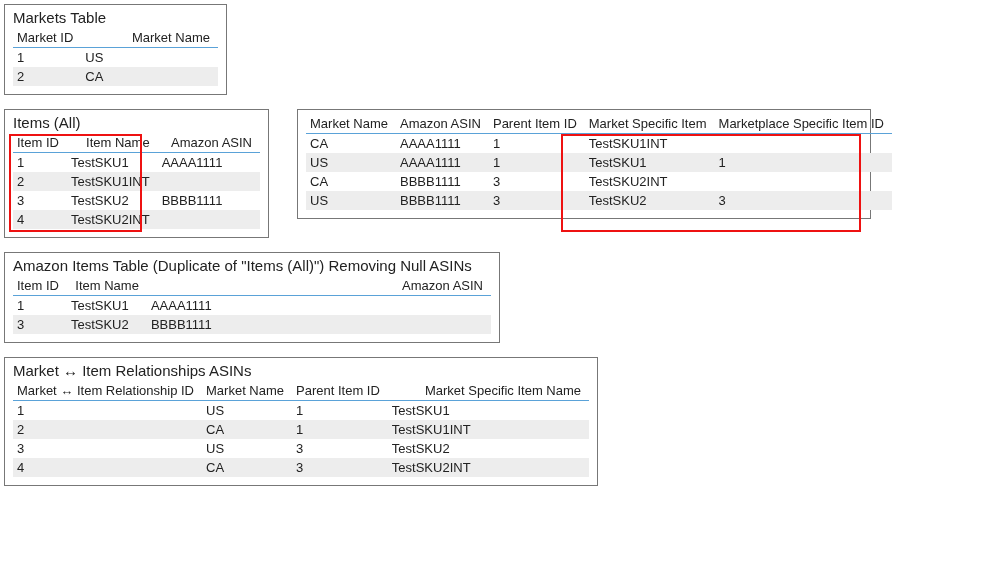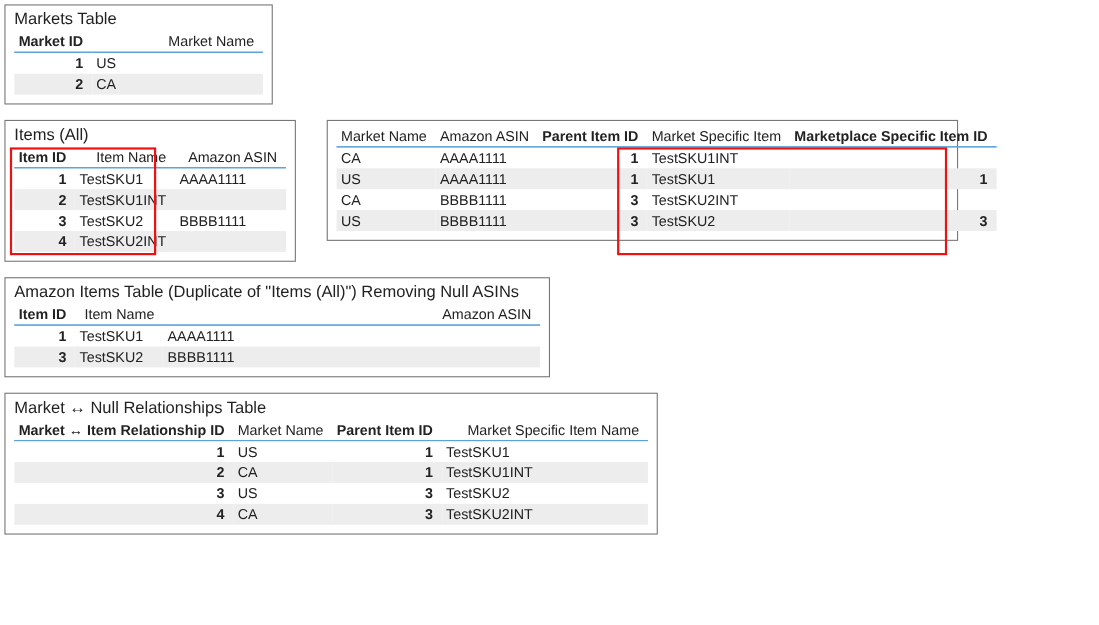--- a/index.html
+++ b/index.html
@@ -31,27 +31,27 @@
     font-weight: 400;
     text-align: right;
     padding: 2px 8px 2px 4px;
     border-bottom: 1px solid #5aa2d8;
     white-space: nowrap;
   }
   td {
     padding: 2px 8px 2px 4px;
     white-space: nowrap;
   }
-  .num { text-align: right; font-weight: bold; }
+  .num { text-align: left; }
   tbody tr:nth-child(even) td { background: #ededed; }
   .row1 { display: flex; gap: 20px; margin-bottom: 14px; }
   .row2 { display: flex; gap: 28px; margin-bottom: 14px; align-items: flex-start; }
   .row3 { display: flex; gap: 20px; margin-bottom: 14px; }
   .row4 { display: flex; gap: 20px; }
-  .markets-panel { width: 244px; }
+  .markets-panel { width: 223px; }
   .items-panel { width: 265px; }
   .problem-panel { width: 574px; }
   .amazon-panel { width: 496px; }
   .rel-panel { width: 594px; }
   .red-box {
     position: absolute;
     border: 2px solid #e11;
     pointer-events: none;
   }
 </style>
@@ -208,21 +208,21 @@
           <td>TestSKU2</td>
           <td>BBBB1111</td>
         </tr>
       </tbody>
     </table>
   </div>
 </div>
 
 <div class="row4">
   <div class="panel rel-panel">
-    <div class="panel-title">Market ↔ Null Relationships Table</div>
+    <div class="panel-title">Market ↔ Item Relationships ASINs</div>
     <table>
       <colgroup>
         <col style="width:185px">
           <col style="width:90px">
           <col style="width:90px">
           <col>
       </colgroup>
       <thead>
           <tr>
         <th class="num">Market ↔ Item Relationship ID</th>

